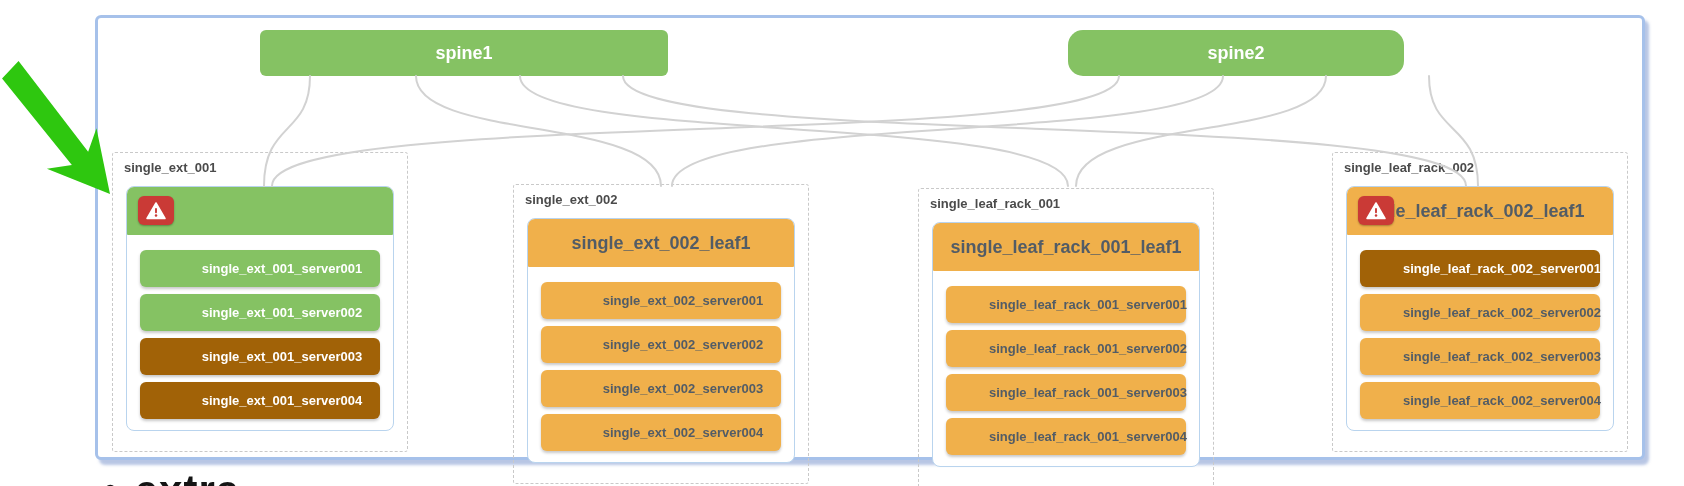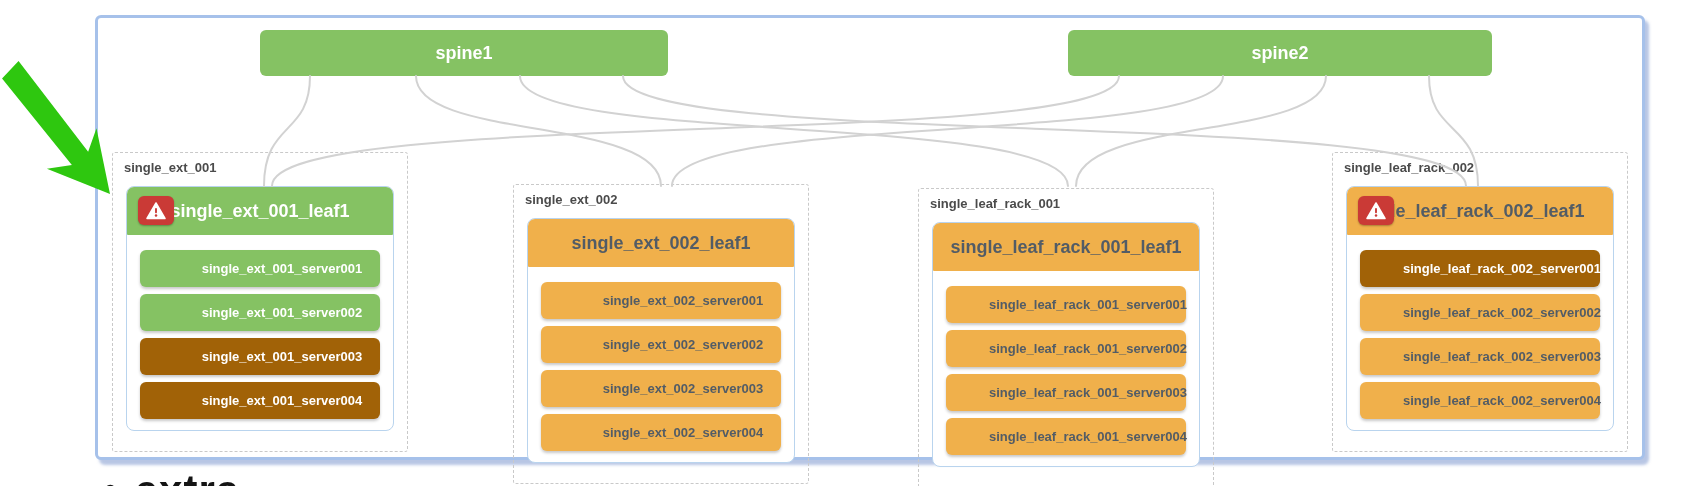--- a/index.html
+++ b/index.html
@@ -75,36 +75,35 @@
     <path d="M1119,76 C1119,151 272,106 272,186"></path>
     <path d="M1223,76 C1223,146 672,111 672,186"></path>
     <path d="M1326,76 C1326,141 1076,116 1076,186"></path>
     <path d="M1429,76 C1429,136 1478,121 1478,186"></path>
   </g>
 </svg>
 
 <div class="spine st-ok" style="left:260px;width:408px;">
   <span>spine1</span>
 </div>
-<div class="spine st-ok" style="left:1068px;width:424px;">
+<div class="spine st-ok" style="left:1068px;width:336px;border-radius:15px;">
   <span>spine2</span>
 </div>
 
 <div class="rack" style="left:112px;">
   <div class="rack-label">single_ext_001</div>
   <div class="card">
     <div class="leaf st-ok">
       <span class="badge">
         <svg width="20" height="18" viewBox="0 0 20 18">
           <path d="M10 1 L19 16.5 H1 Z" fill="#fff" stroke="#fff" stroke-width="1.5" stroke-linejoin="round"></path>
           <rect x="9.05" y="6" width="1.9" height="5.2" rx="0.9" fill="#ca3a36"></rect>
           <circle cx="10" cy="13.6" r="1.25" fill="#ca3a36"></circle>
         </svg>
       </span>
-      <span>single_ext_001_leaf1</span>
     </div>
     <div class="servers">
       <div class="server st-ok">single_ext_001_server001</div>
       <div class="server st-ok">single_ext_001_server002</div>
       <div class="server st-error">single_ext_001_server003</div>
       <div class="server st-error">single_ext_001_server004</div>
     </div>
   </div>
 </div>
 

